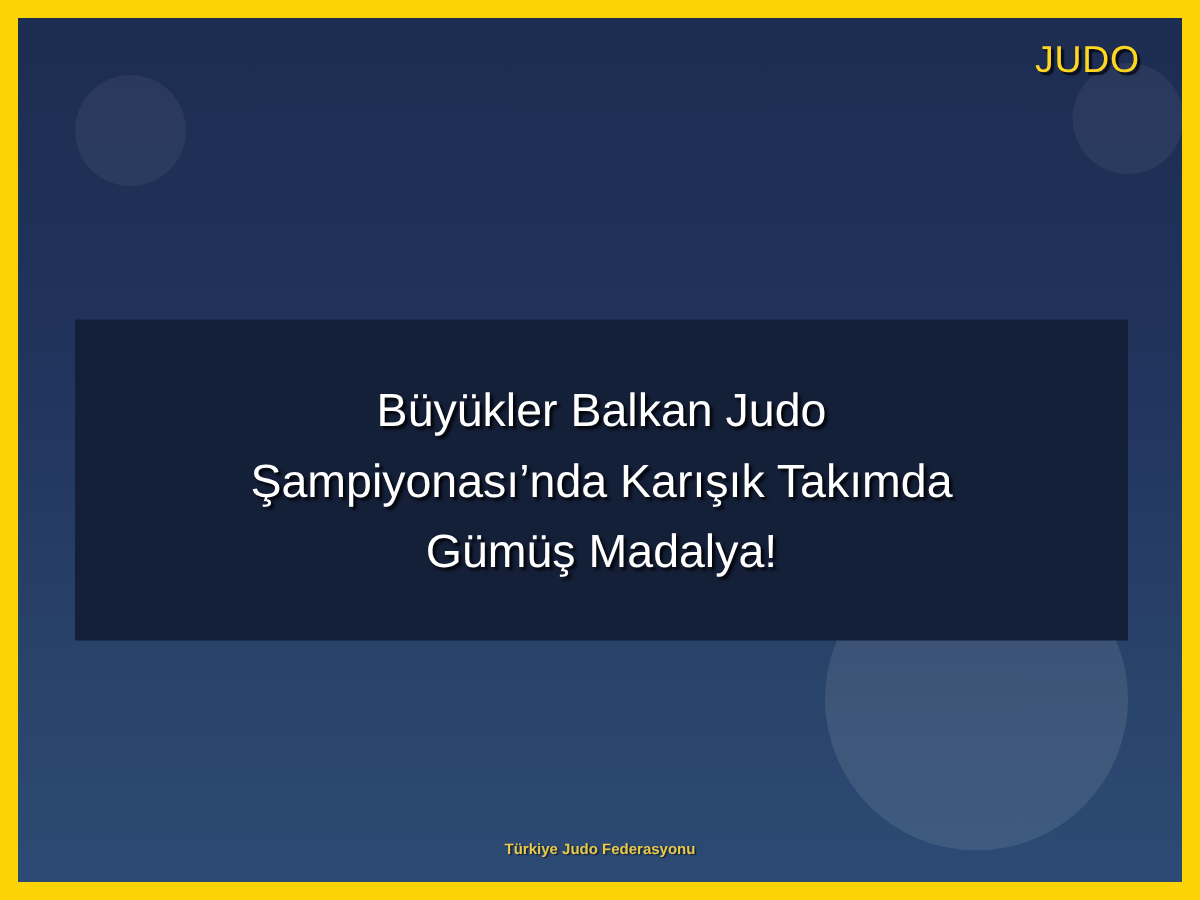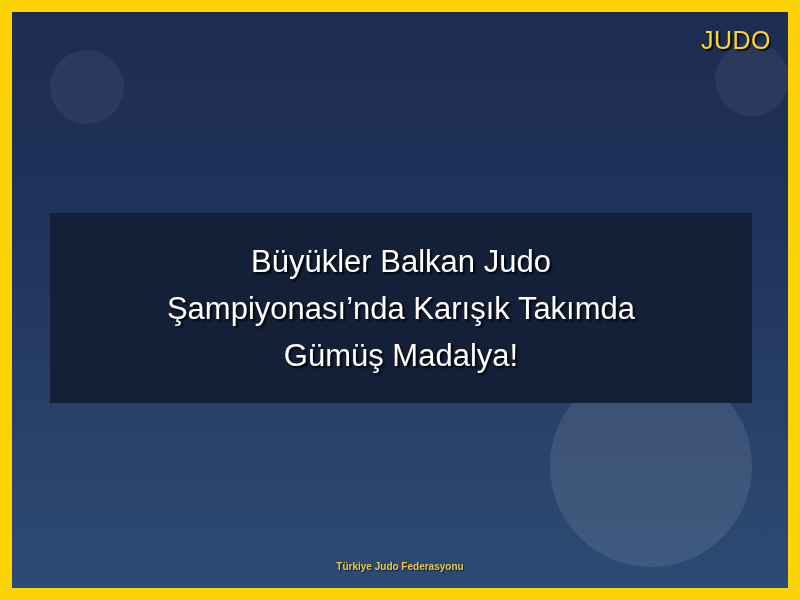--- a/index.html
+++ b/index.html
@@ -48,36 +48,36 @@
   #circle-bottomright {
     left: 538px;
     top: 353px;
     width: 202px;
     height: 202px;
     opacity: 0.095;
   }
 
   #judo-title {
     position: absolute;
-    right: 17px;
+    right: 28px;
     top: 14px;
     font-size: 25px;
     font-weight: normal;
     letter-spacing: 0.5px;
     color: #FFD620;
     text-shadow: 2px 2px 1px rgba(0,0,0,0.75);
     white-space: nowrap;
   }
 
   #headline-box {
     position: absolute;
     left: 38px;
     top: 201px;
     width: 702px;
-    height: 190px;
+    height: 214px;
     background: #141f38;
     display: flex;
     align-items: center;
     justify-content: center;
   }
   #headline-text {
     width: 100%;
     text-align: center;
     color: #ffffff;
     font-size: 31px;

